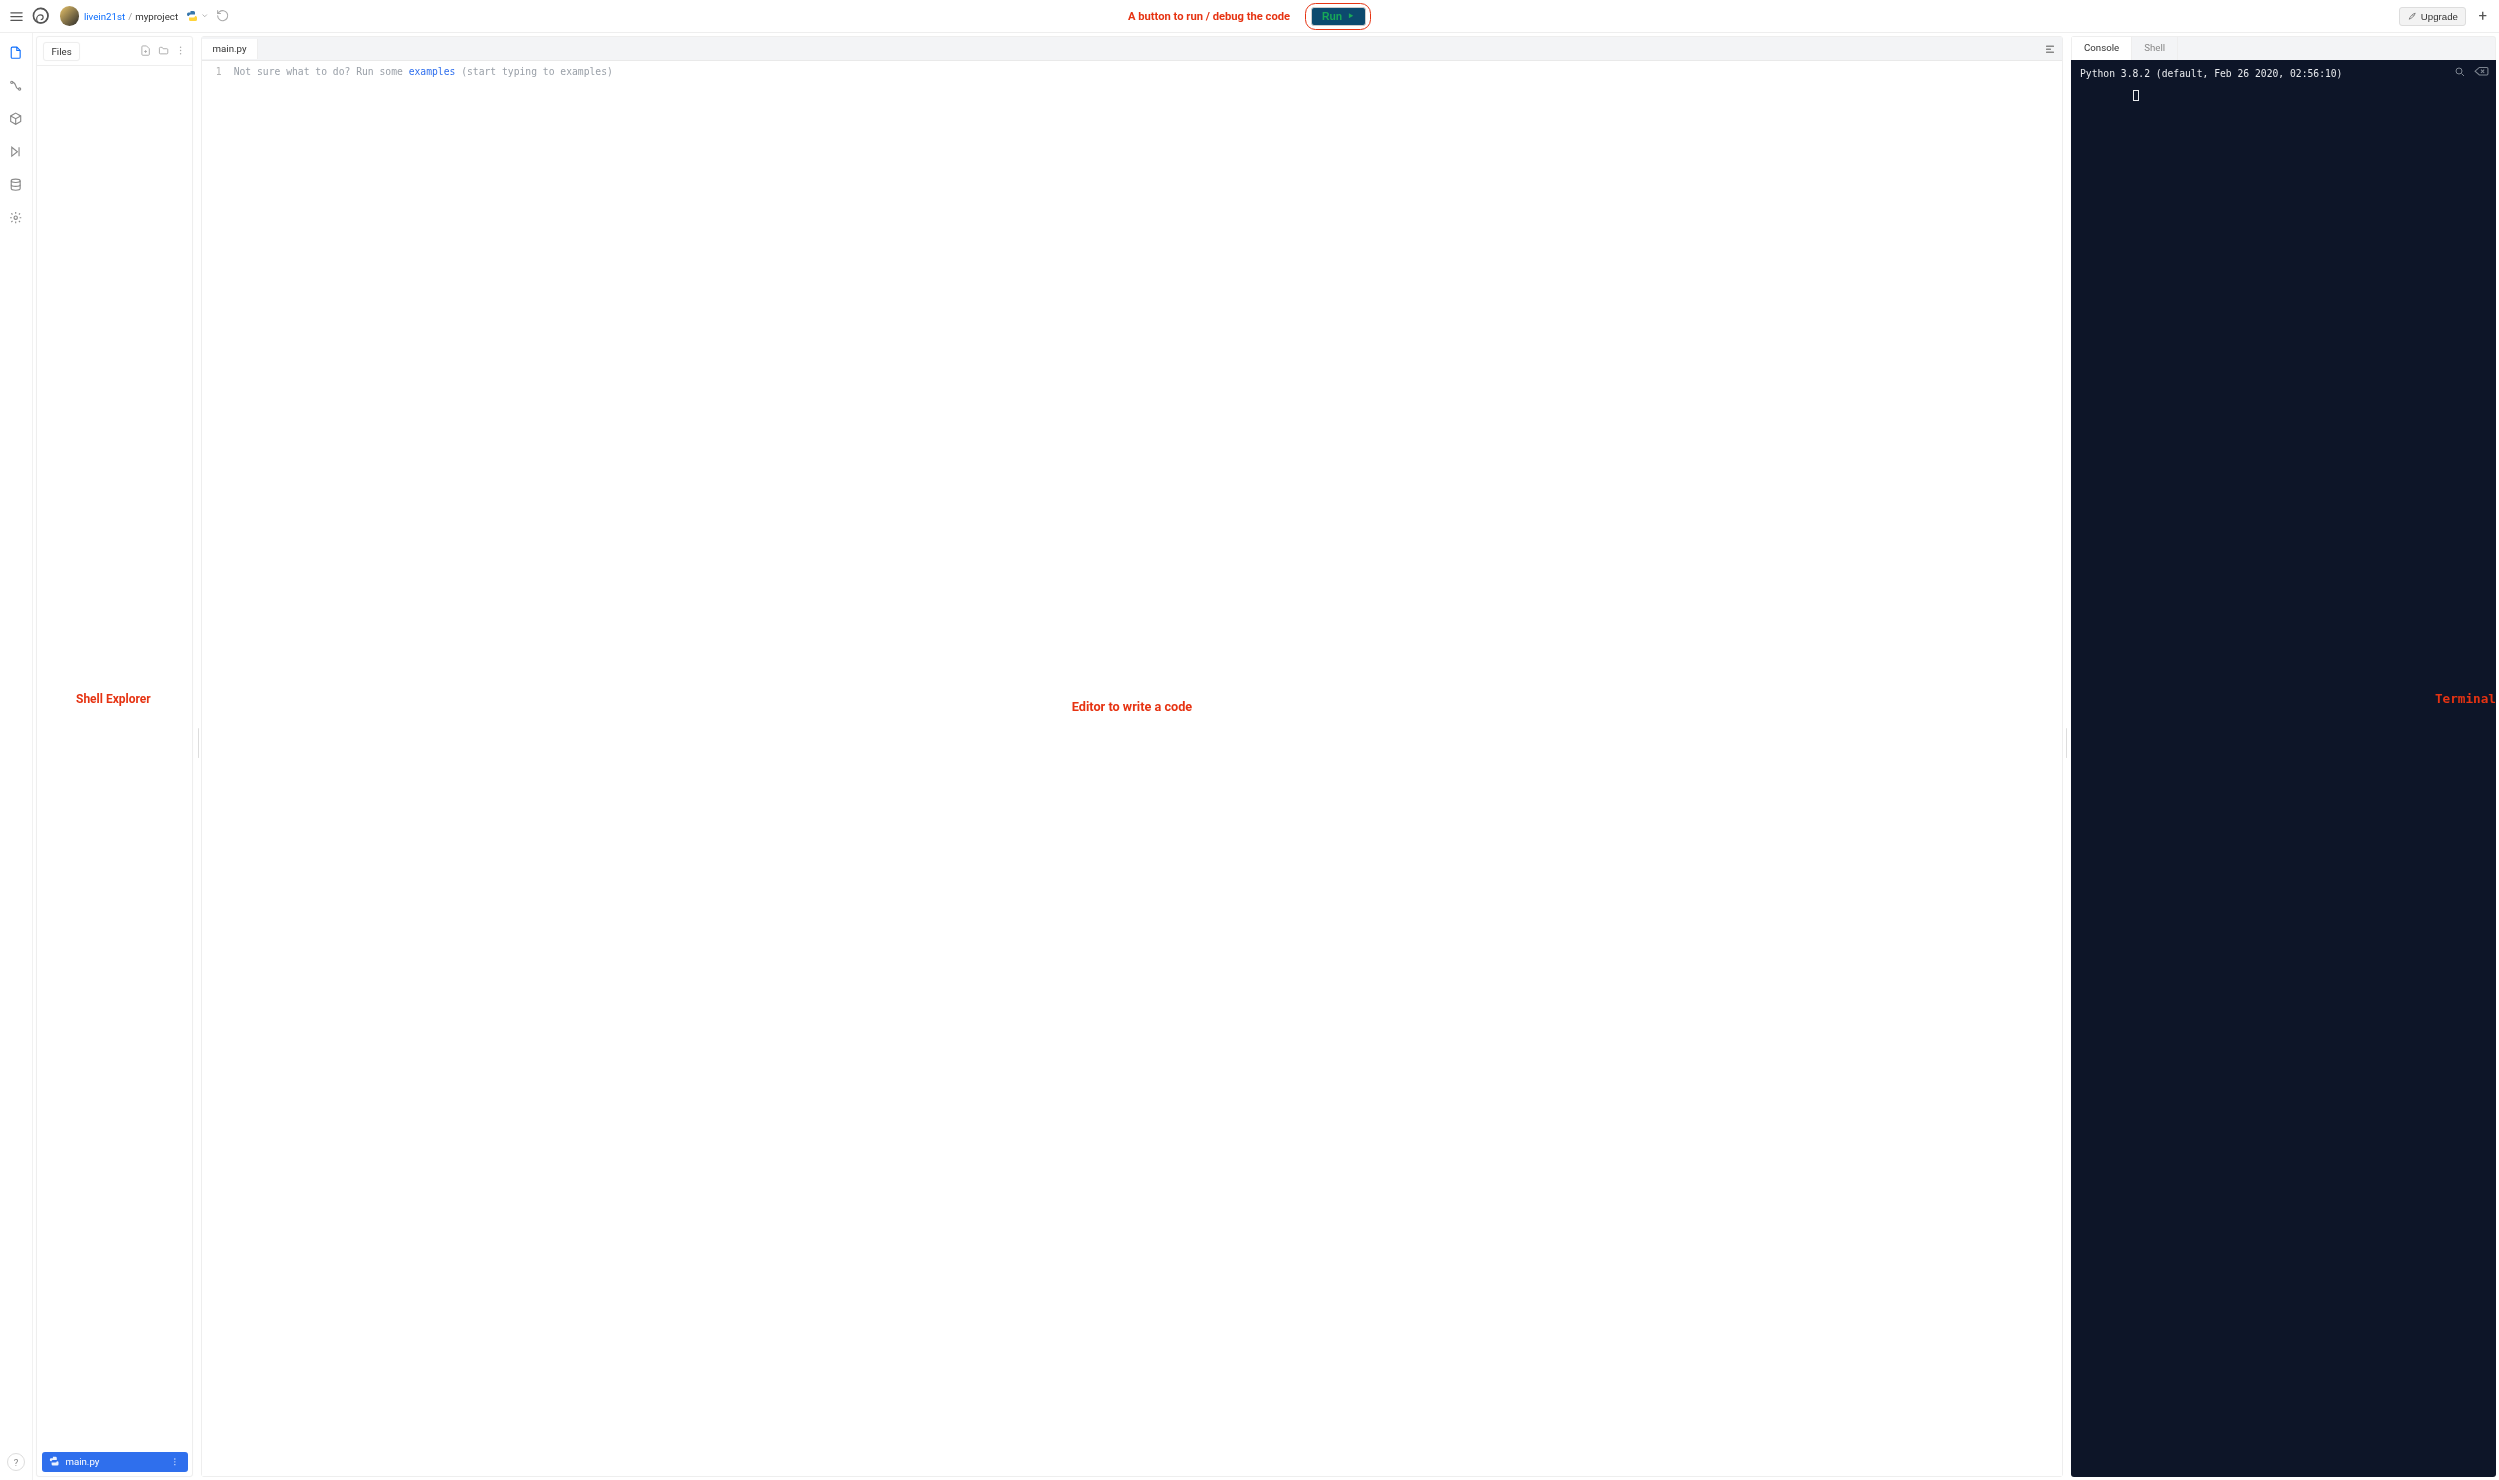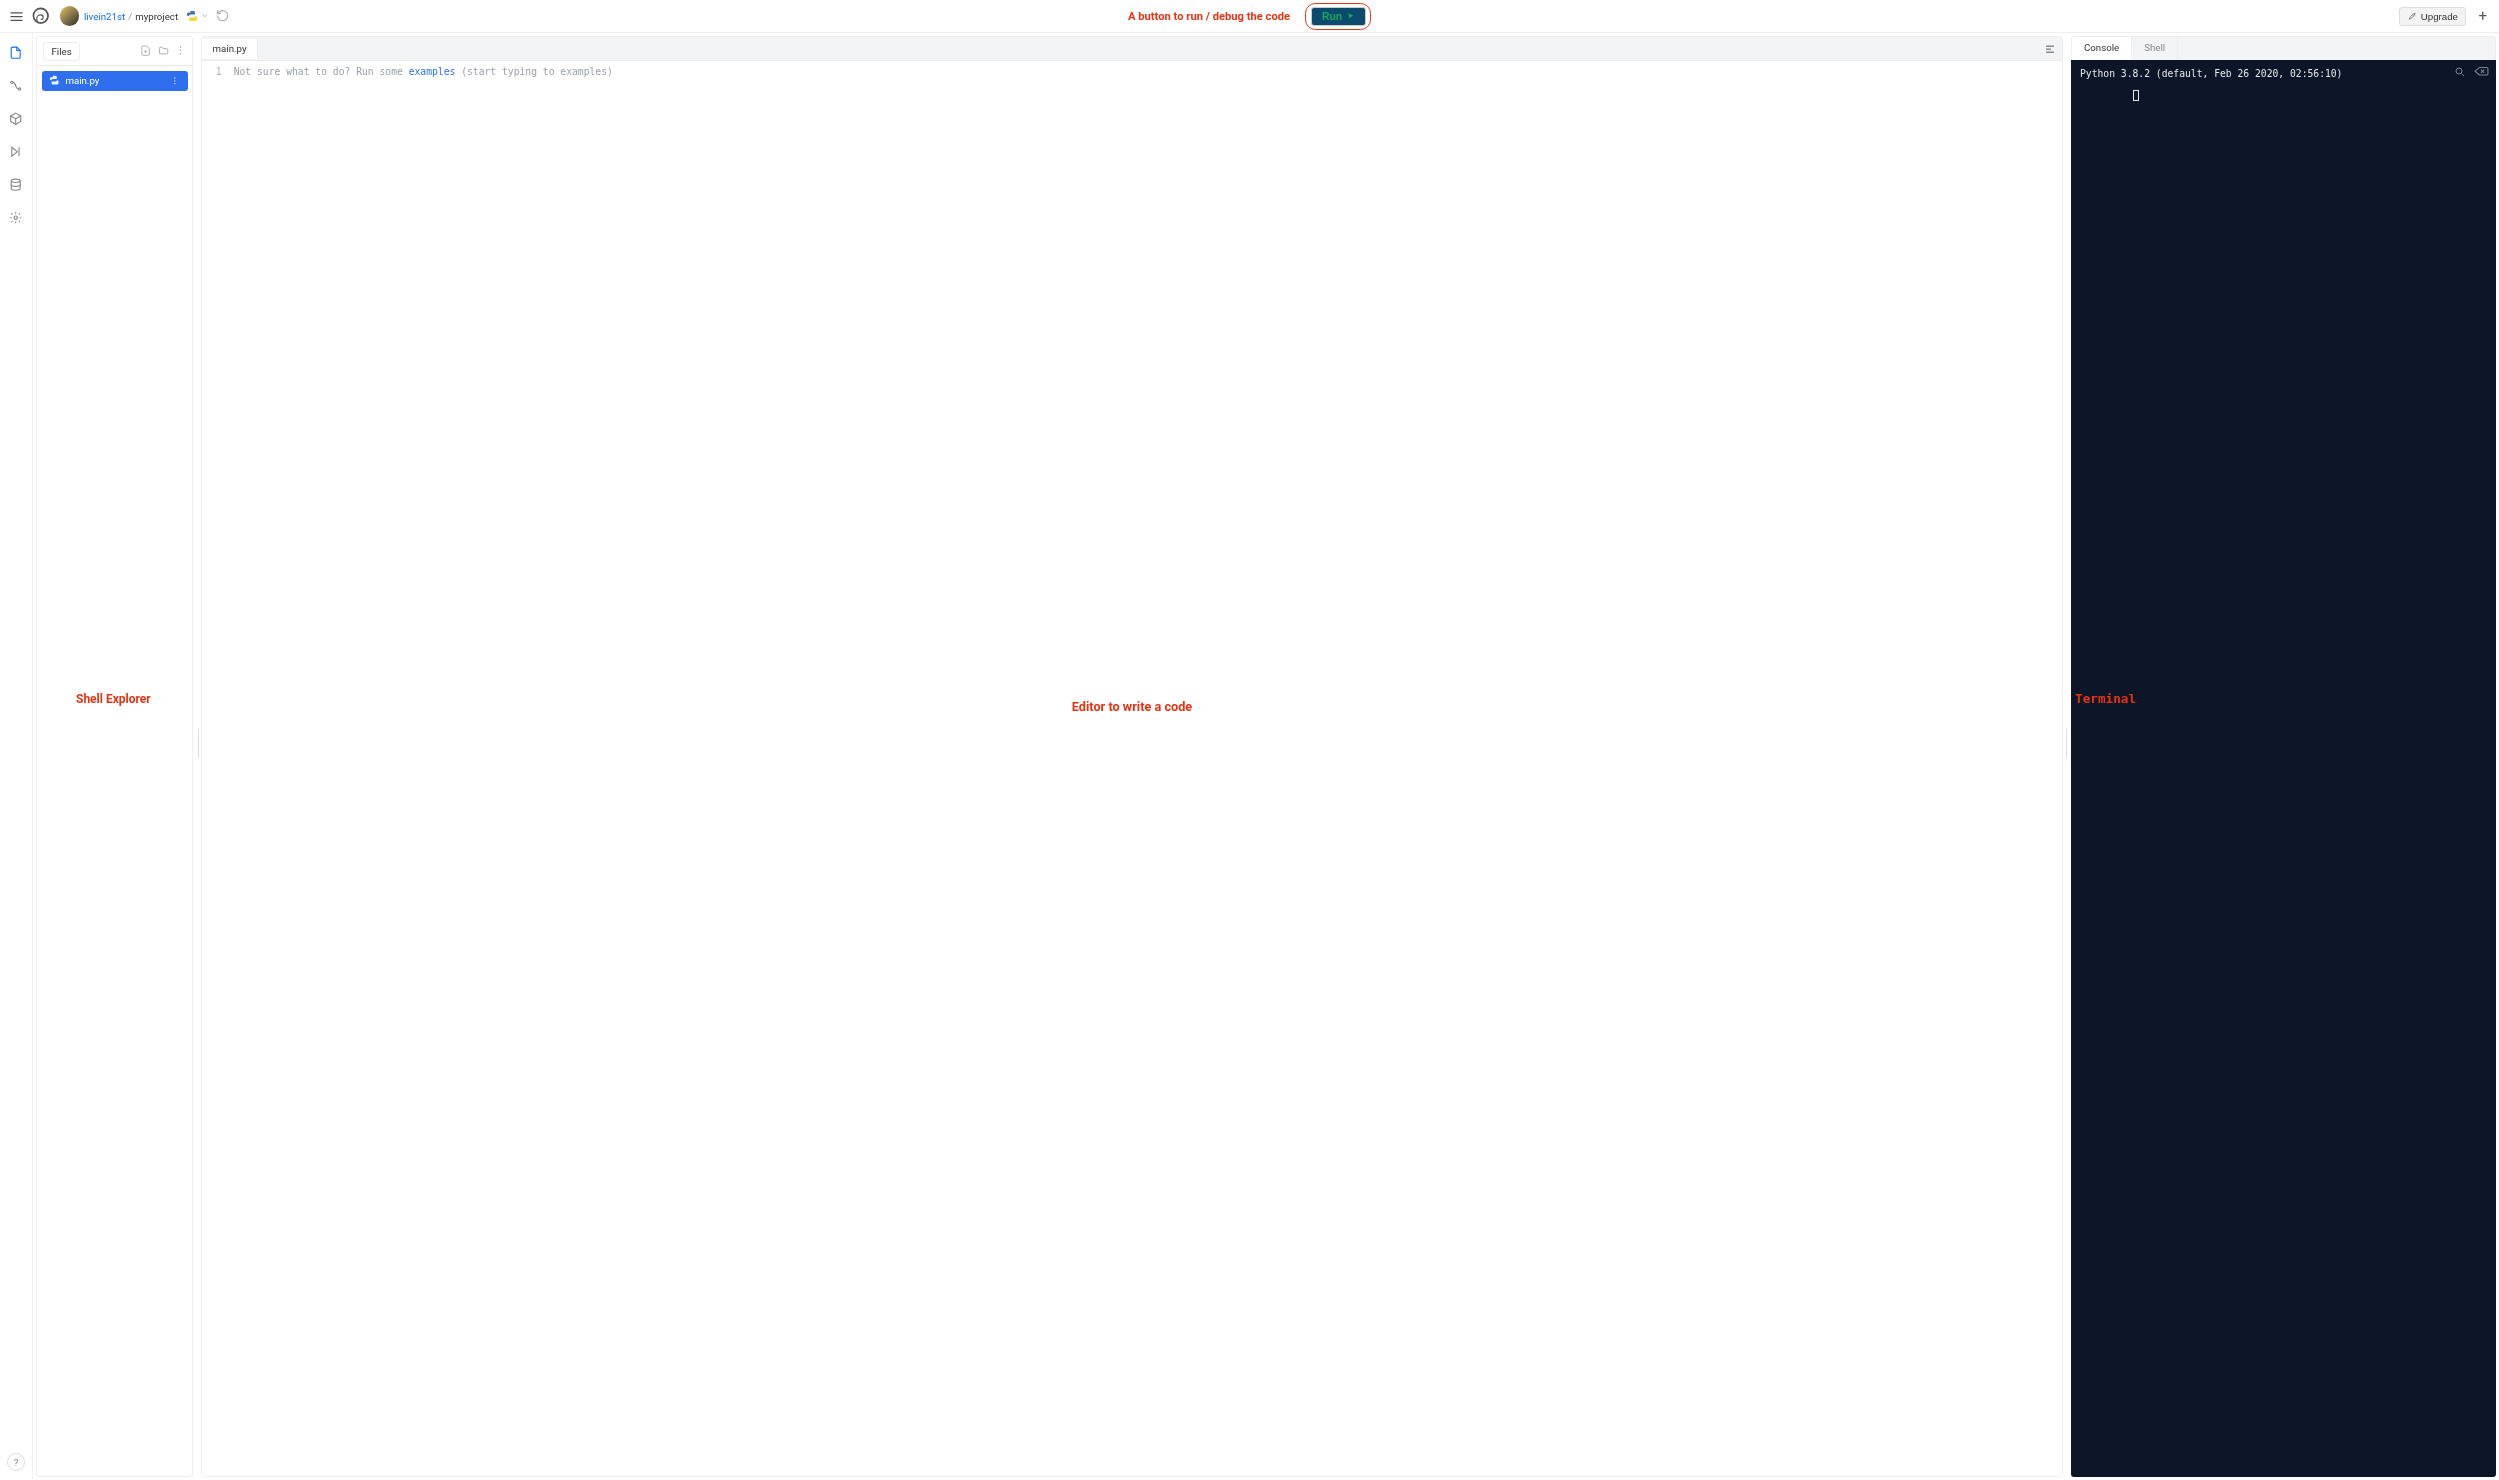--- a/index.html
+++ b/index.html
@@ -37,21 +37,21 @@
 .upgrade-btn { background:#f3f3f3; border:0.7px solid #ddd; border-radius:3px; padding:3px 7.5px; font-size:9.7px; color:#333; display:flex; align-items:center; gap:3px; cursor:pointer;}
 .plus-btn { font-size:15px; color:#555; padding:0 4.5px; cursor:pointer;}
 
 .main { display:flex; height: calc(100vh - 33px); }
 
 .sidebar { width: 33px; background:#fff; display:flex; flex-direction:column; align-items:center; padding-top:10.4px; gap:15px; border-right:0.7px solid #f1f1f1;}
 .sidebar-item { width:18px; height:18px; display:flex; align-items:center; justify-content:center; color:#888; cursor:pointer;}
 .sidebar-item.active { color:#0d6efd; }
 .help-btn { margin-top:auto; margin-bottom:9px; width:18px; height:18px; border:0.7px solid #ddd; border-radius:50%; display:flex; align-items:center; justify-content:center; color:#888; font-size:9.7px; cursor:pointer;}
 
-.filepanel { width:157px; border:0.7px solid #eee; border-radius:3px; margin:3px; display:flex; flex-direction:column; background:#fff; box-shadow:0 0 1.5px rgba(0,0,0,.03);}
+.filepanel { width:157px; border:0.7px solid #eee; border-radius:3px; margin:3px; display:flex; flex-direction:column; background:#fff; box-shadow:0 0 1.5px rgba(0,0,0,.03);justify-content:space-between;}
 .filepanel-head { display:flex; align-items:center; padding:4.5px 6px; border-bottom:0.7px solid #eee;}
 .filetab { background:#fff; border:0.7px solid #eee; border-radius:3px; padding:3px 7.5px; font-size:9.7px; color:#333; box-shadow:0 0 1.5px rgba(0,0,0,.03);}
 .filepanel-head .hicons { margin-left:auto; display:flex; gap:6px; color:#aaa;}
 .filelist { padding:4.5px;}
 .file-row { background:#2f6fed; color:#fff; border-radius:3px; padding:4.5px 7.5px; display:flex; align-items:center; gap:6px; font-size:9.7px; cursor:pointer; position:relative;}
 .file-row .dots { margin-left:auto; color:rgba(255,255,255,.9);}
 .ann-file-exp { position:absolute; left:39px; top:46%; transform:translateY(-50%); color:#e63312; font-weight:700; font-size:12px; pointer-events:none;}
 
 .editor { flex:1; display:flex; flex-direction:column; background:#f3f4f6; border-radius:3px; margin:3px 1.5px; position:relative; border:0.7px solid #eee;}
 .edtabs { display:flex; align-items:center; height:24px; background:#f3f4f6; border-bottom:0.7px solid #e9e9e9;}
@@ -65,21 +65,21 @@
 
 .termpanel { width:425px; margin:3px; display:flex; flex-direction:column;}
 .termtabs { display:flex; height:24px; background:#f3f4f6; border:0.7px solid #eee; border-bottom:none; border-radius:3px 3px 0 0;}
 .termtab { padding:4.5px 12px; font-size:9.7px; color:#888; cursor:pointer; border-right:0.7px solid #eee;}
 .termtab.active { background:#fff; color:#333;}
 .terminal { flex:1; background:#0d1528; color:#e8eaed; font-family:ui-monospace,Menlo,Consolas,monospace; font-size:9.7px; padding:7.5px 9px; position:relative; border-radius:0 0 3px 3px;}
 .term-line { white-space:pre;}
 .term-prompt { color:#d98324;}
 .term-cursor { display:inline-block; width:6px; height:10.4px; border:0.7px solid #e8eaed; vertical-align:middle;}
 .term-icons { position:absolute; top:6px; right:7.5px; display:flex; gap:7.5px; color:#7d8590;}
-.ann-terminal { position:absolute; left:4px; right:0; top:calc(46% - 21px); text-align:left; color:#e63312; font-weight:700; font-size:12.7px; pointer-events:none;}
+.ann-terminal { position:absolute; left:4px; right:0; top:calc(46% - 21px); text-align:right; color:#e63312; font-weight:700; font-size:12.7px; pointer-events:none;}
 
 .resizer { width:3.7px; background:transparent; position:relative;}
 .resizer::after { content:""; position:absolute; left:1.5px; top:48%; width:1.5px; height:30px; background:#ddd; border-radius:1.5px;}
 
 svg { display:block; }
 </style>
 </head>
 <body>
 
 <div class="topbar">

